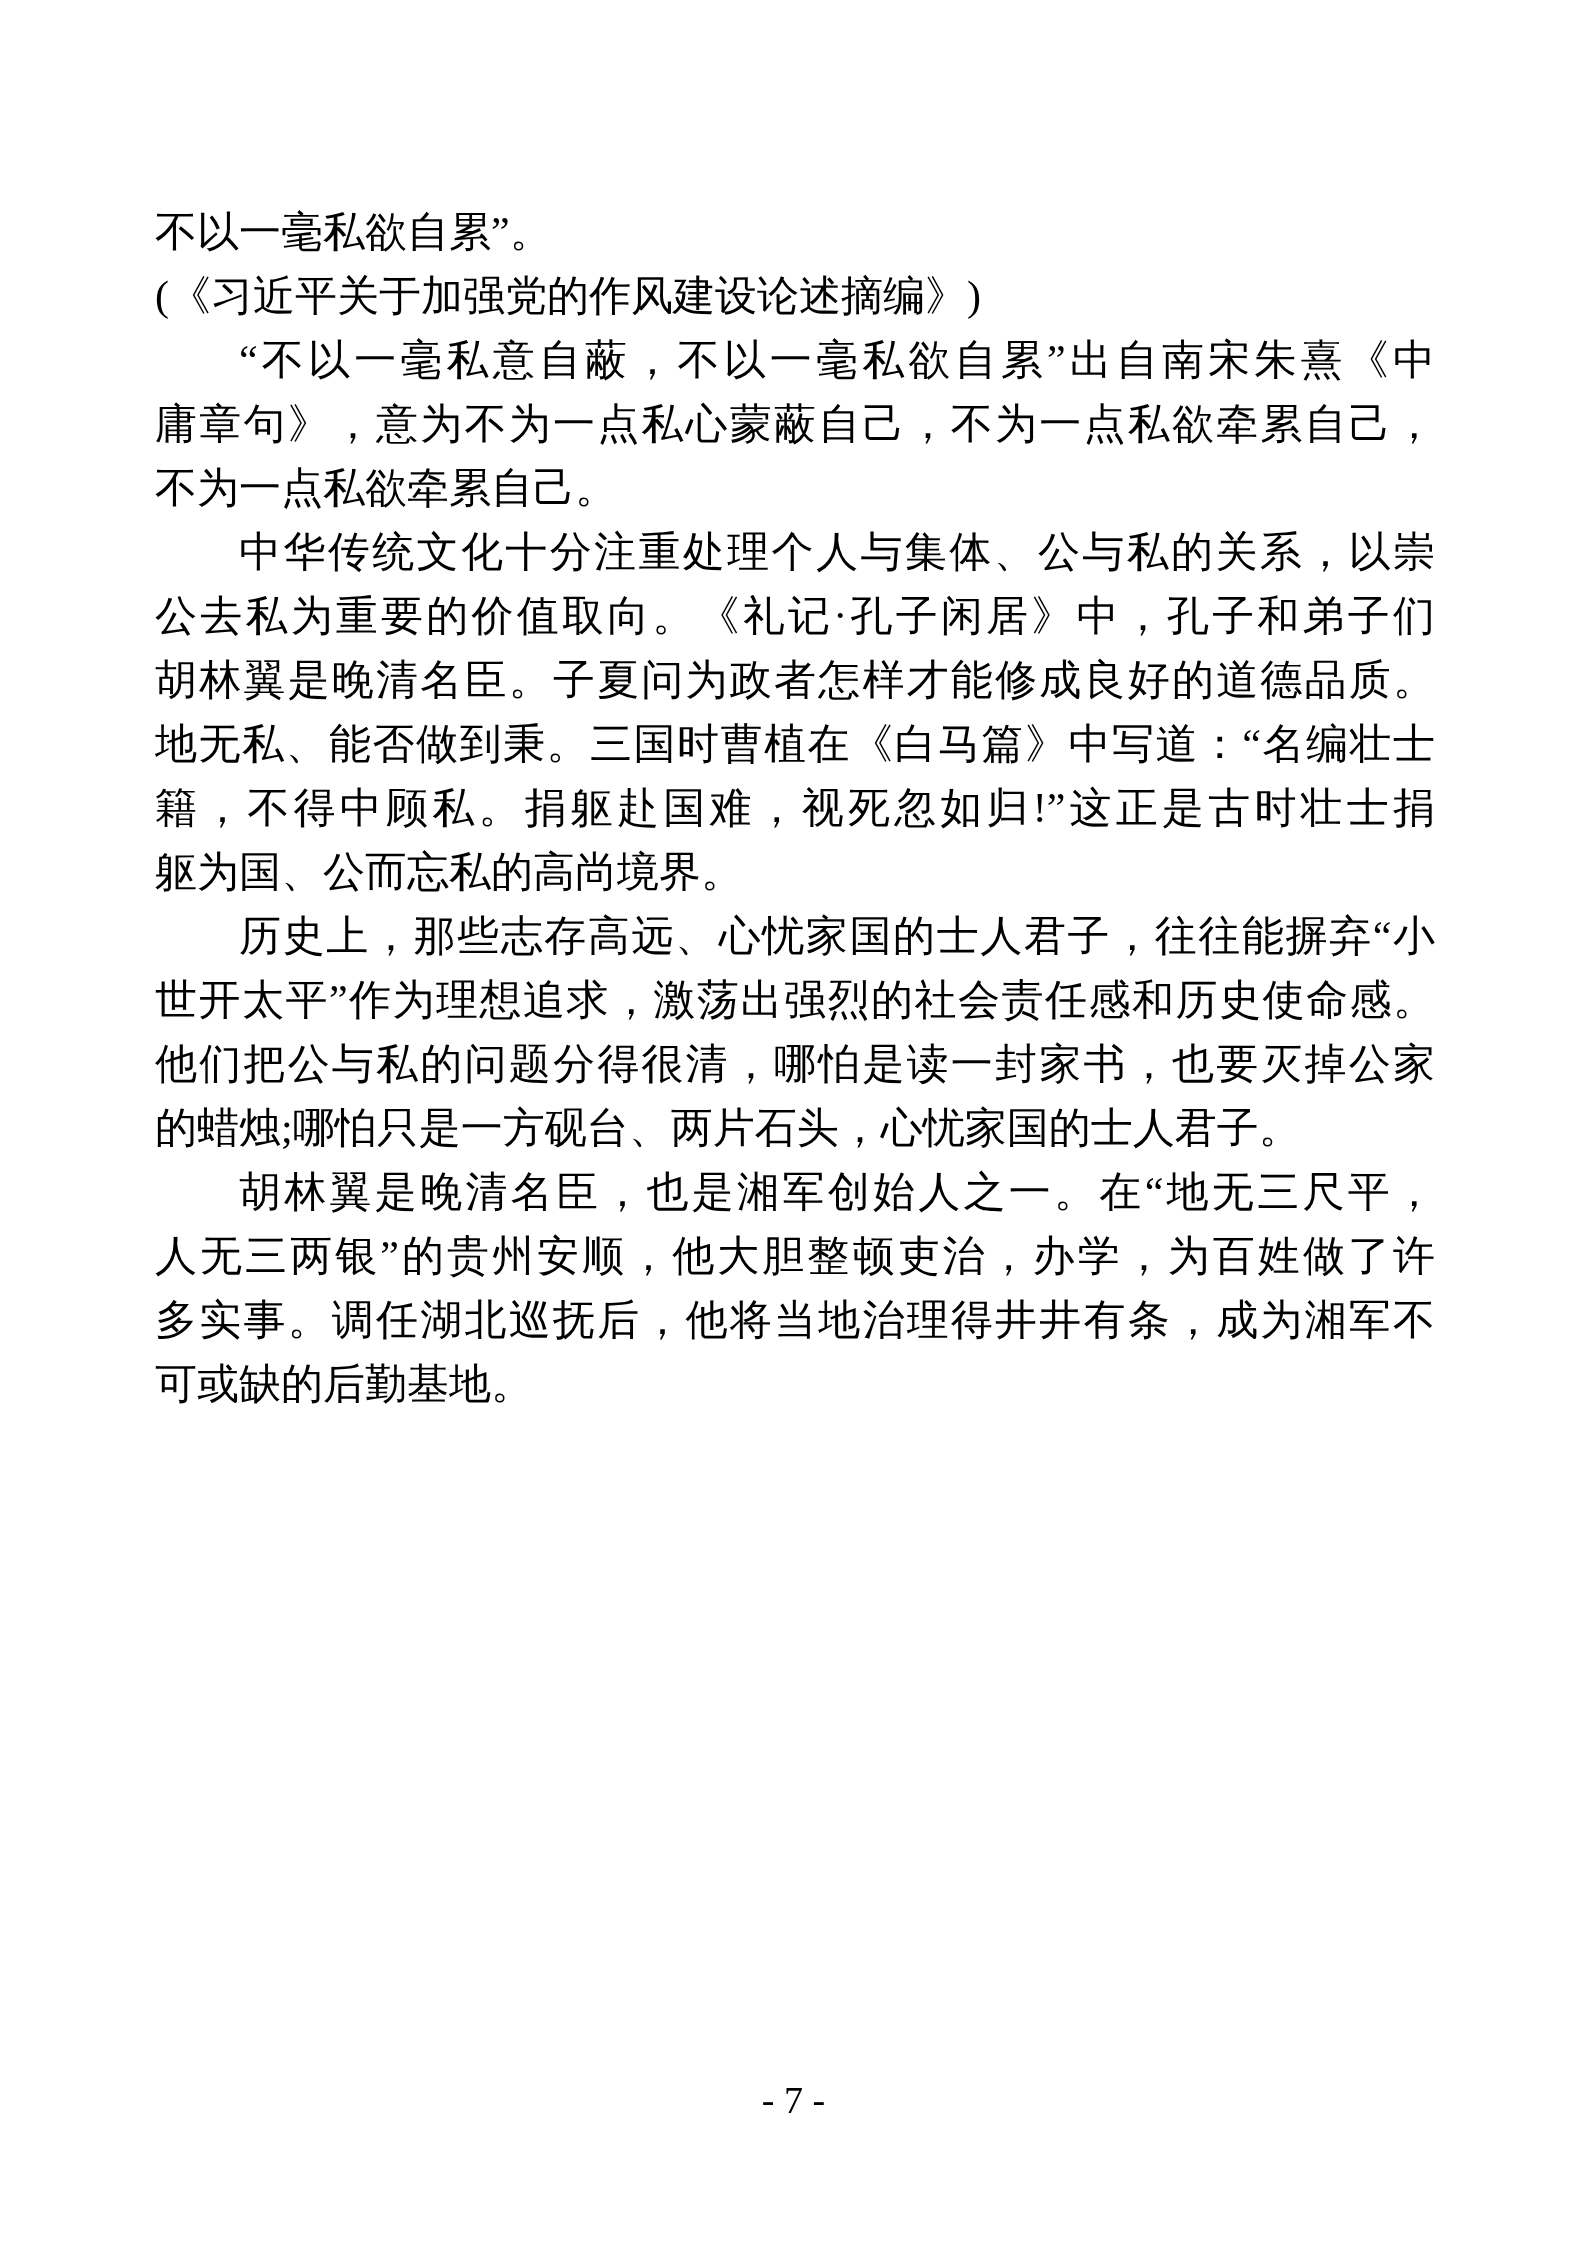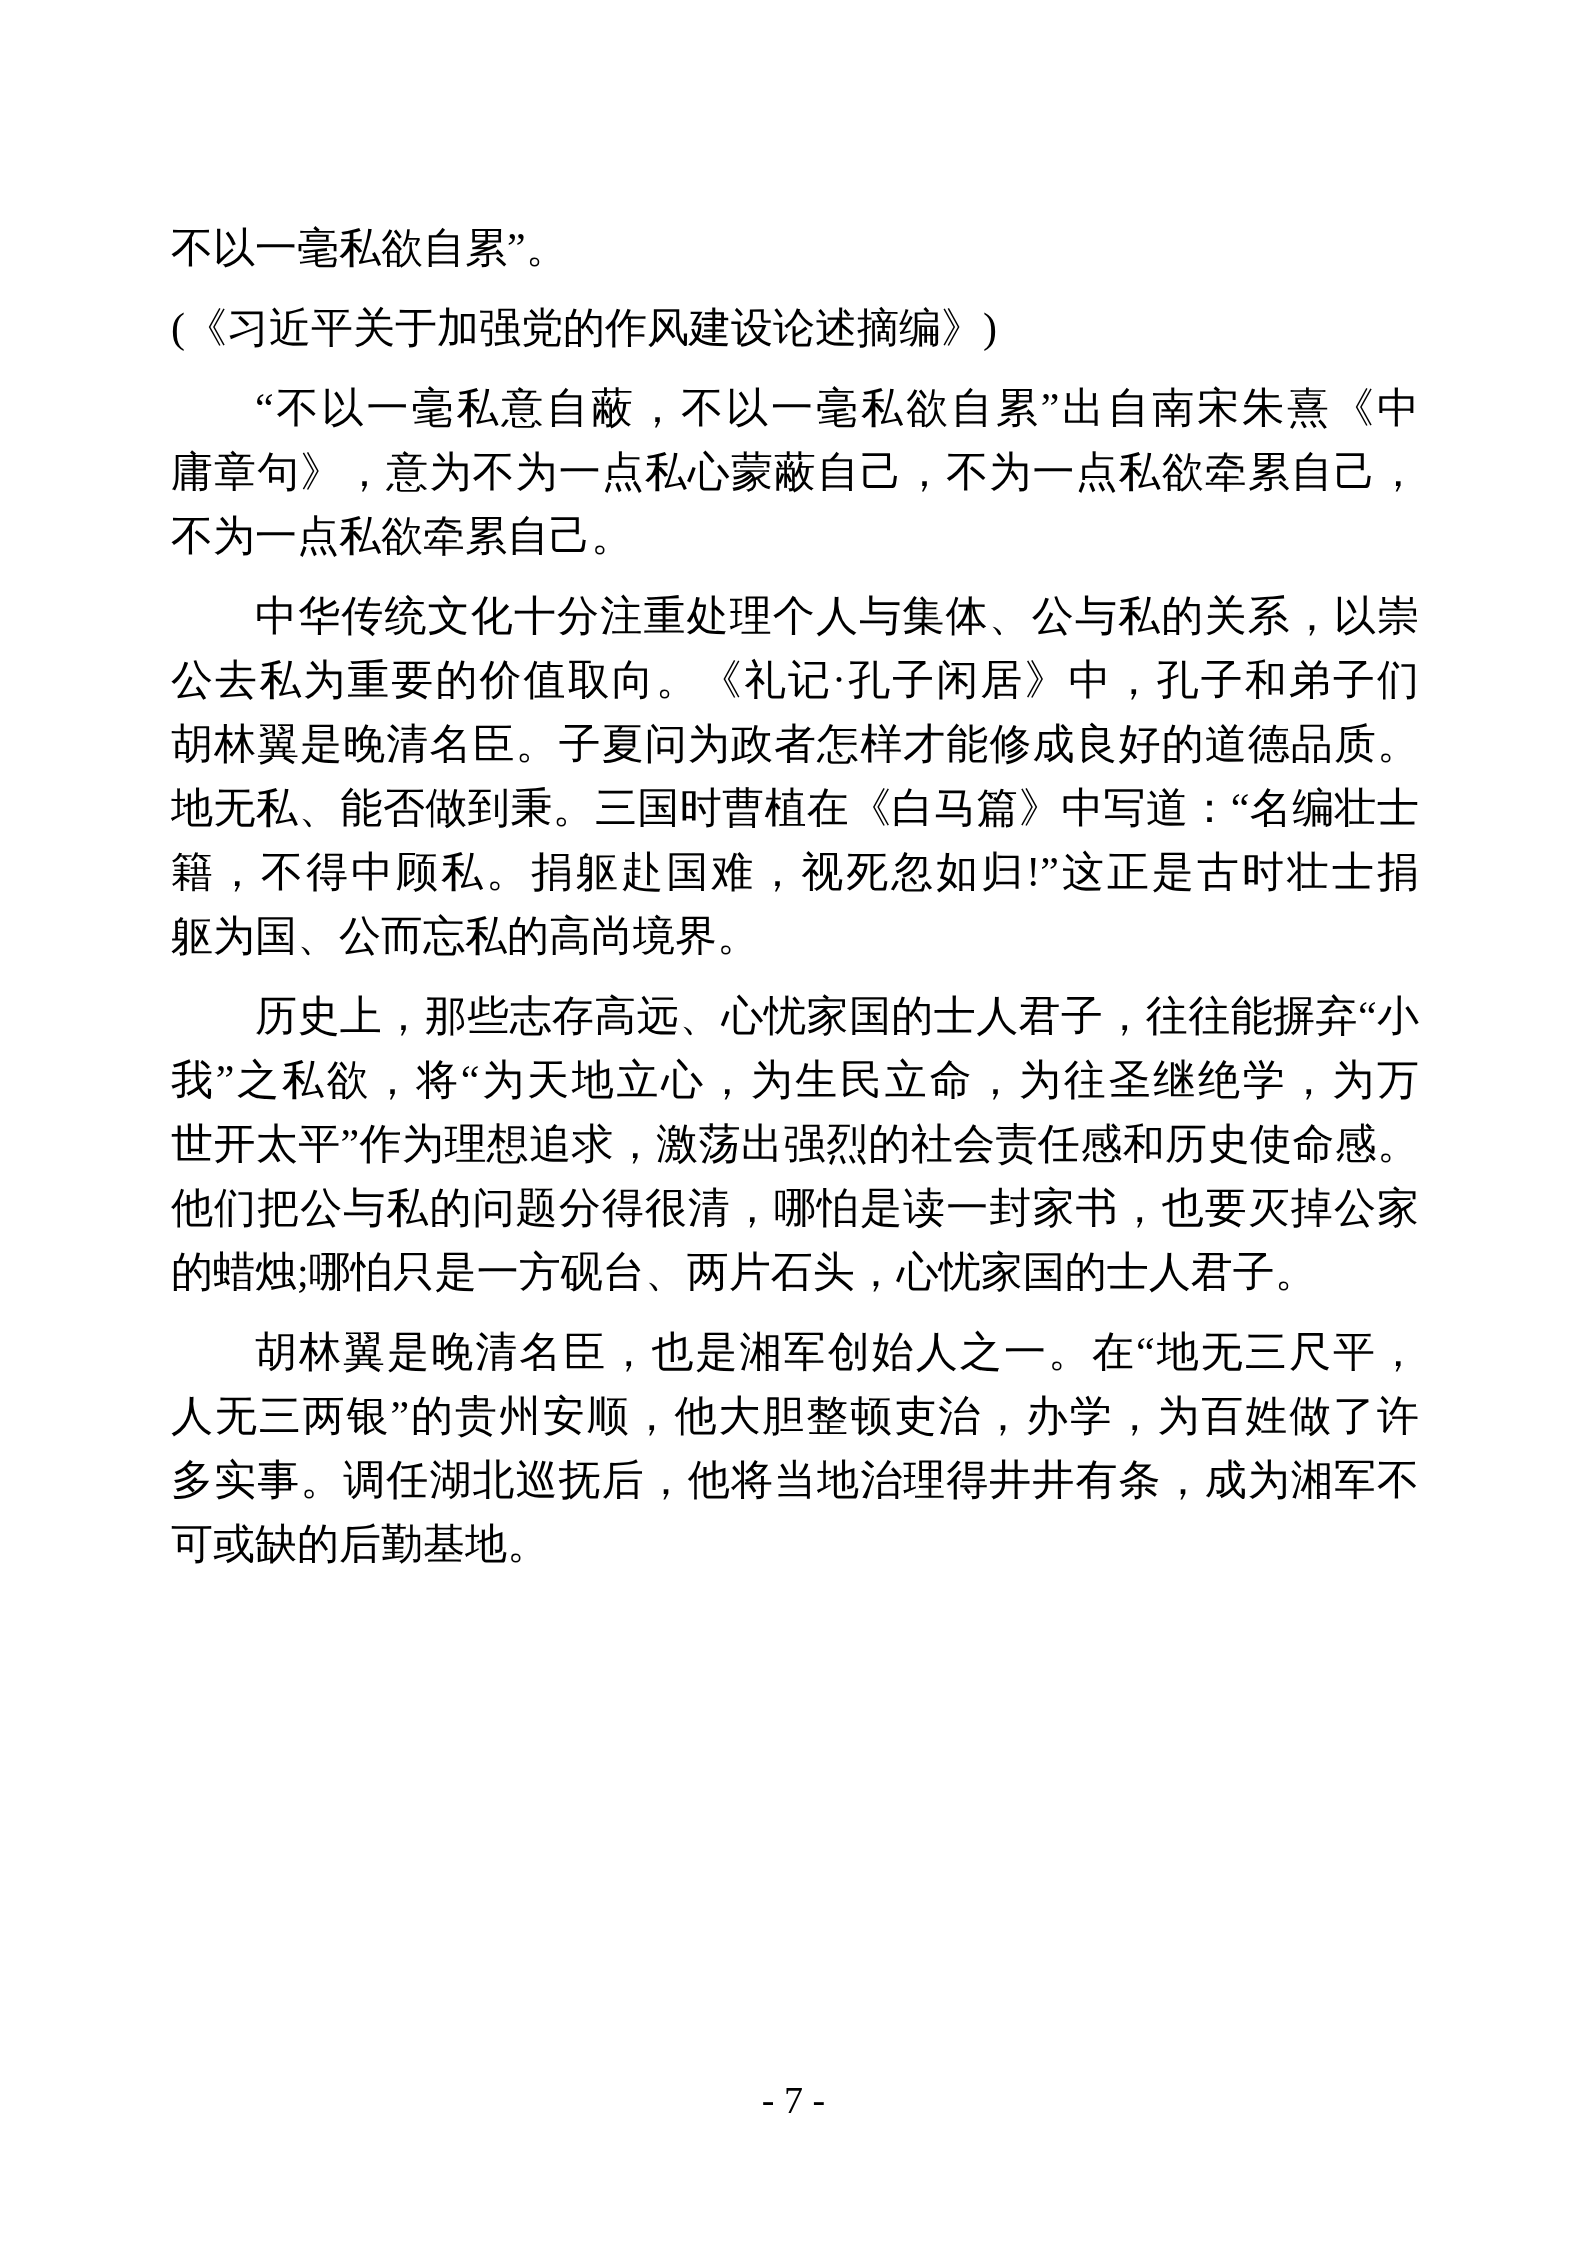--- a/index.html
+++ b/index.html
@@ -19,21 +19,21 @@
   .content {
     position: absolute;
     left: 155px;
     top: 200px;
     width: 1280px;
     font-size: 42px;
     line-height: 64px;
     font-weight: normal;
   }
   .para {
-    margin: 16px;
+    margin: 0;
     padding: 0;
   }
   .line {
     height: 64px;
     text-align: left;
     white-space: nowrap;
   }
   .line.fill {
     white-space: normal;
     text-align: justify;
@@ -73,21 +73,20 @@
       <div class="para">
         <div class="line fill first">中华传统文化十分注重处理个人与集体、公与私的关系，以崇</div>
         <div class="line fill">公去私为重要的价值取向。《礼记·孔子闲居》中，孔子和弟子们</div>
         <div class="line fill">胡林翼是晚清名臣。子夏问为政者怎样才能修成良好的道德品质。</div>
         <div class="line fill">地无私、能否做到秉。三国时曹植在《白马篇》中写道：“名编壮士</div>
         <div class="line fill">籍，不得中顾私。捐躯赴国难，视死忽如归!”这正是古时壮士捐</div>
         <div class="line">躯为国、公而忘私的高尚境界。</div>
       </div>
       <div class="para">
         <div class="line fill first">历史上，那些志存高远、心忧家国的士人君子，往往能摒弃“小</div>
-        <div class="line fill">我”之私欲，将“为天地立心，为生民立命，为往圣继绝学，为万</div>
         <div class="line fill">世开太平”作为理想追求，激荡出强烈的社会责任感和历史使命感。</div>
         <div class="line fill">他们把公与私的问题分得很清，哪怕是读一封家书，也要灭掉公家</div>
         <div class="line">的蜡烛;哪怕只是一方砚台、两片石头，心忧家国的士人君子。</div>
       </div>
       <div class="para">
         <div class="line fill first">胡林翼是晚清名臣，也是湘军创始人之一。在“地无三尺平，</div>
         <div class="line fill">人无三两银”的贵州安顺，他大胆整顿吏治，办学，为百姓做了许</div>
         <div class="line fill">多实事。调任湖北巡抚后，他将当地治理得井井有条，成为湘军不</div>
         <div class="line">可或缺的后勤基地。</div>
       </div>

